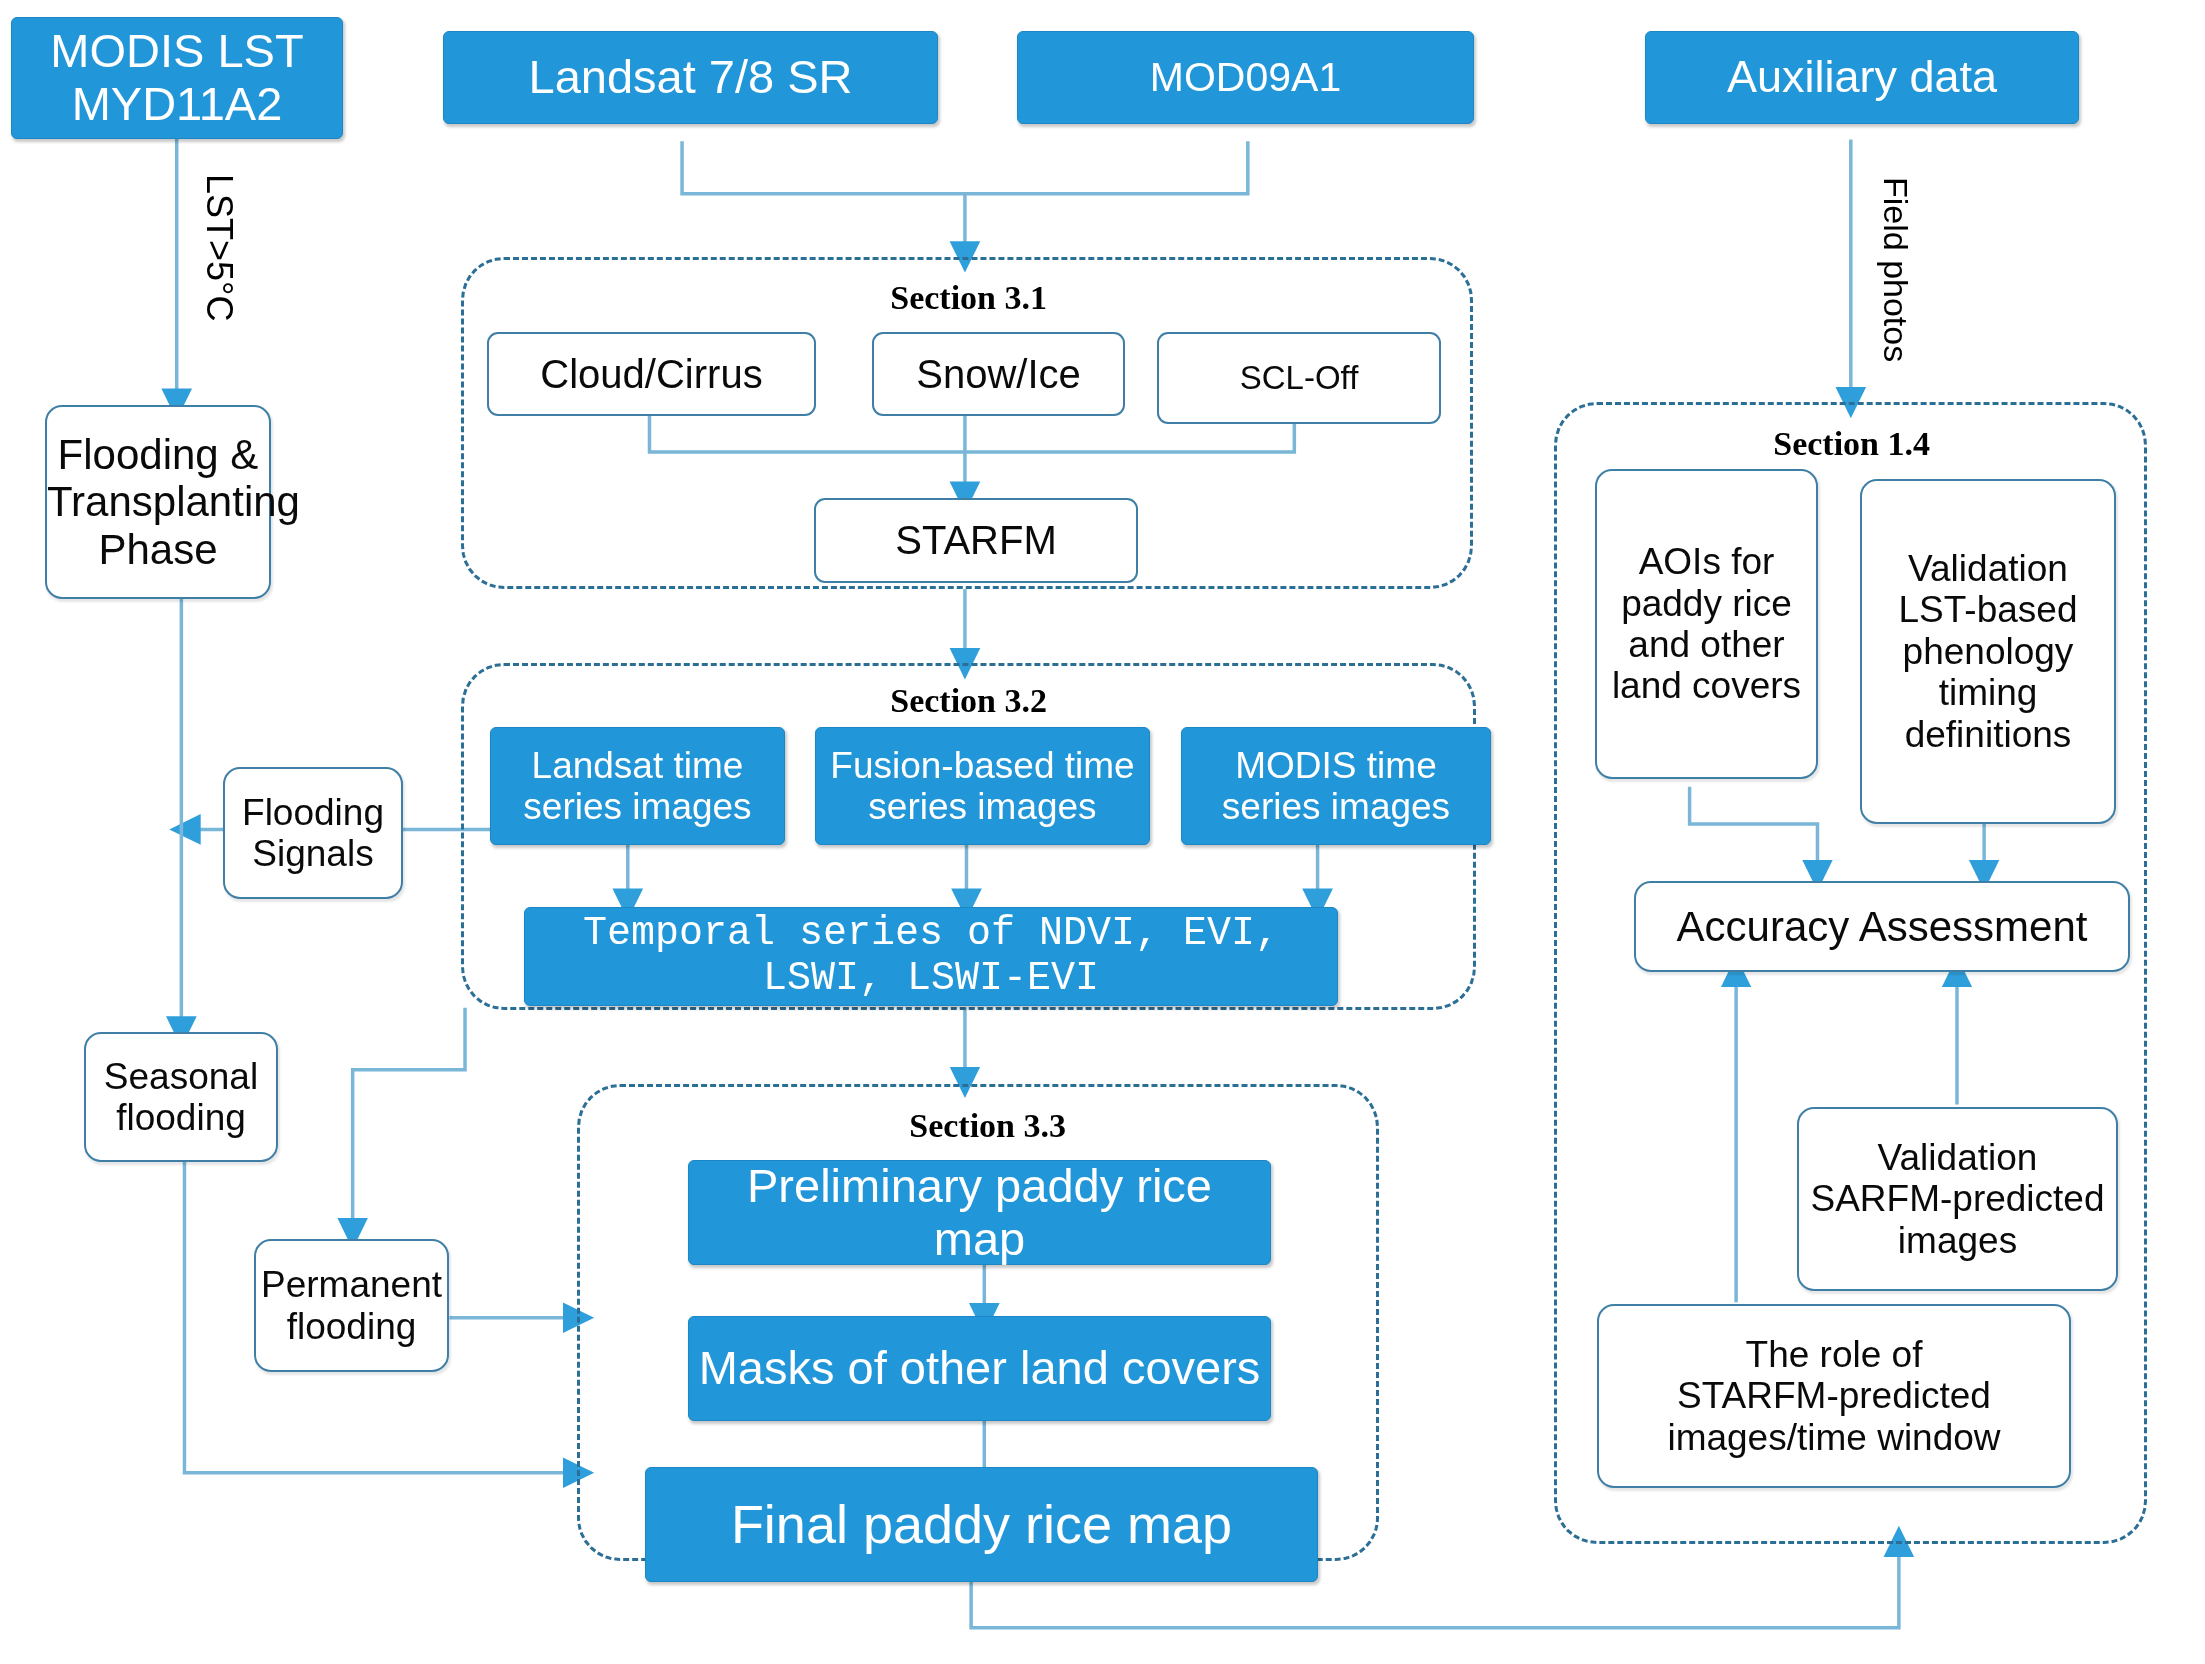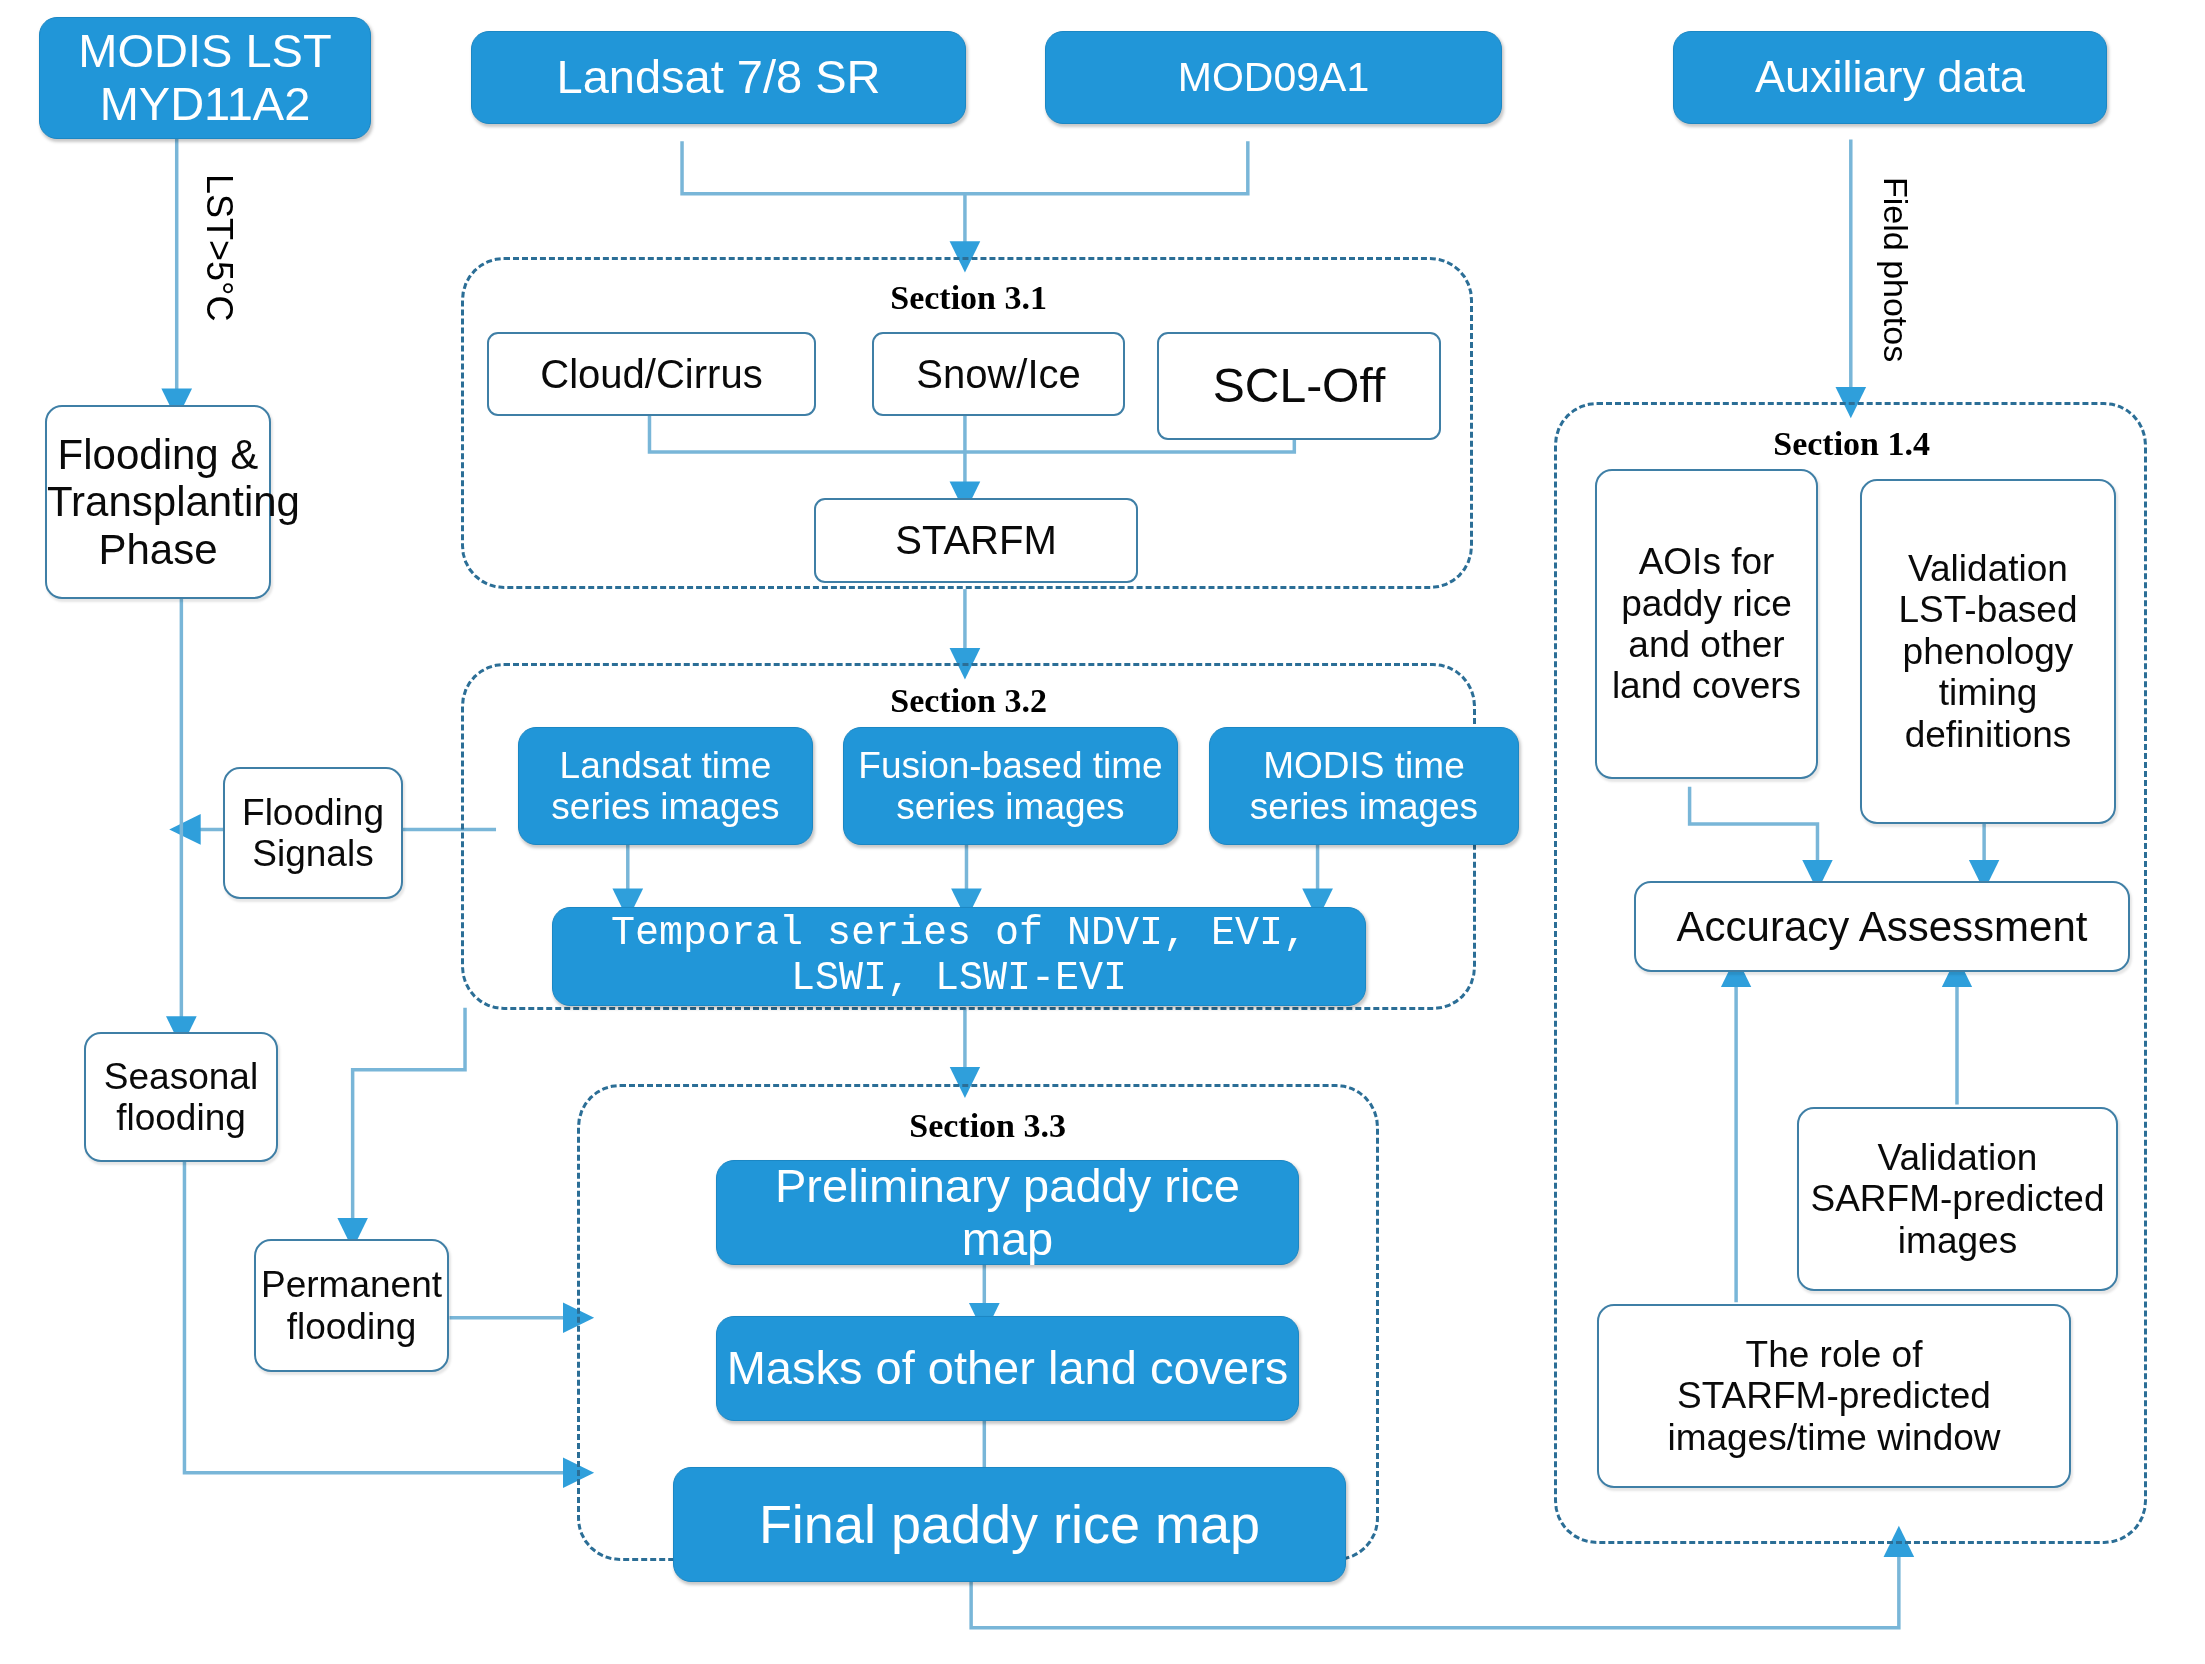--- a/index.html
+++ b/index.html
@@ -32,23 +32,22 @@
     z-index:3;
     line-height:1.12;
   }
   .node .lbl{display:block;width:100%;padding:0 6.2px;}
 
   
   .filled{
     background:#2196D8;
     color:#ffffff;
     border:1.6px solid #1b87c4;
-    border-radius:18px;
+    border-radius:6px;
     box-shadow:1.6px 2.3px 3.1px rgba(0,0,0,0.22);
-    margin-left:28px;
   }
   
   .outline{
     background:#ffffff;
     color:#0a0a0a;
     border:2.3px solid #3f7fa6;
     border-radius:17px;
     box-shadow:1.6px 2.3px 2.3px rgba(0,0,0,0.10);
   }
   
@@ -208,21 +207,21 @@
   </div>
 
   <div class="node outline-thin" style="left:487px; top:332px; width:329px; height:84px; font-size:40px;">
     <span class="lbl">Cloud/Cirrus</span>
   </div>
 
   <div class="node outline-thin" style="left:857px; top:332px; width:253px; height:84px; font-size:40px;margin-left:15px;">
     <span class="lbl">Snow/Ice</span>
   </div>
 
-  <div class="node outline-thin" style="left:1157px; top:332px; width:284px; height:108px; font-size:48px;">
+  <div class="node outline-thin" style="left:1157px; top:332px; width:284px; height:92px; font-size:33px;">
     <span class="lbl">SCL-Off</span>
   </div>
 
   <div class="node outline-thin" style="left:814px; top:498px; width:324px; height:85px; font-size:40px;">
     <span class="lbl">STARFM</span>
   </div>
 
   <div class="node filled" style="left:490px; top:727px; width:295px; height:118px; font-size:37px;">
     <span class="lbl">
       <span>Landsat time</span><br>

